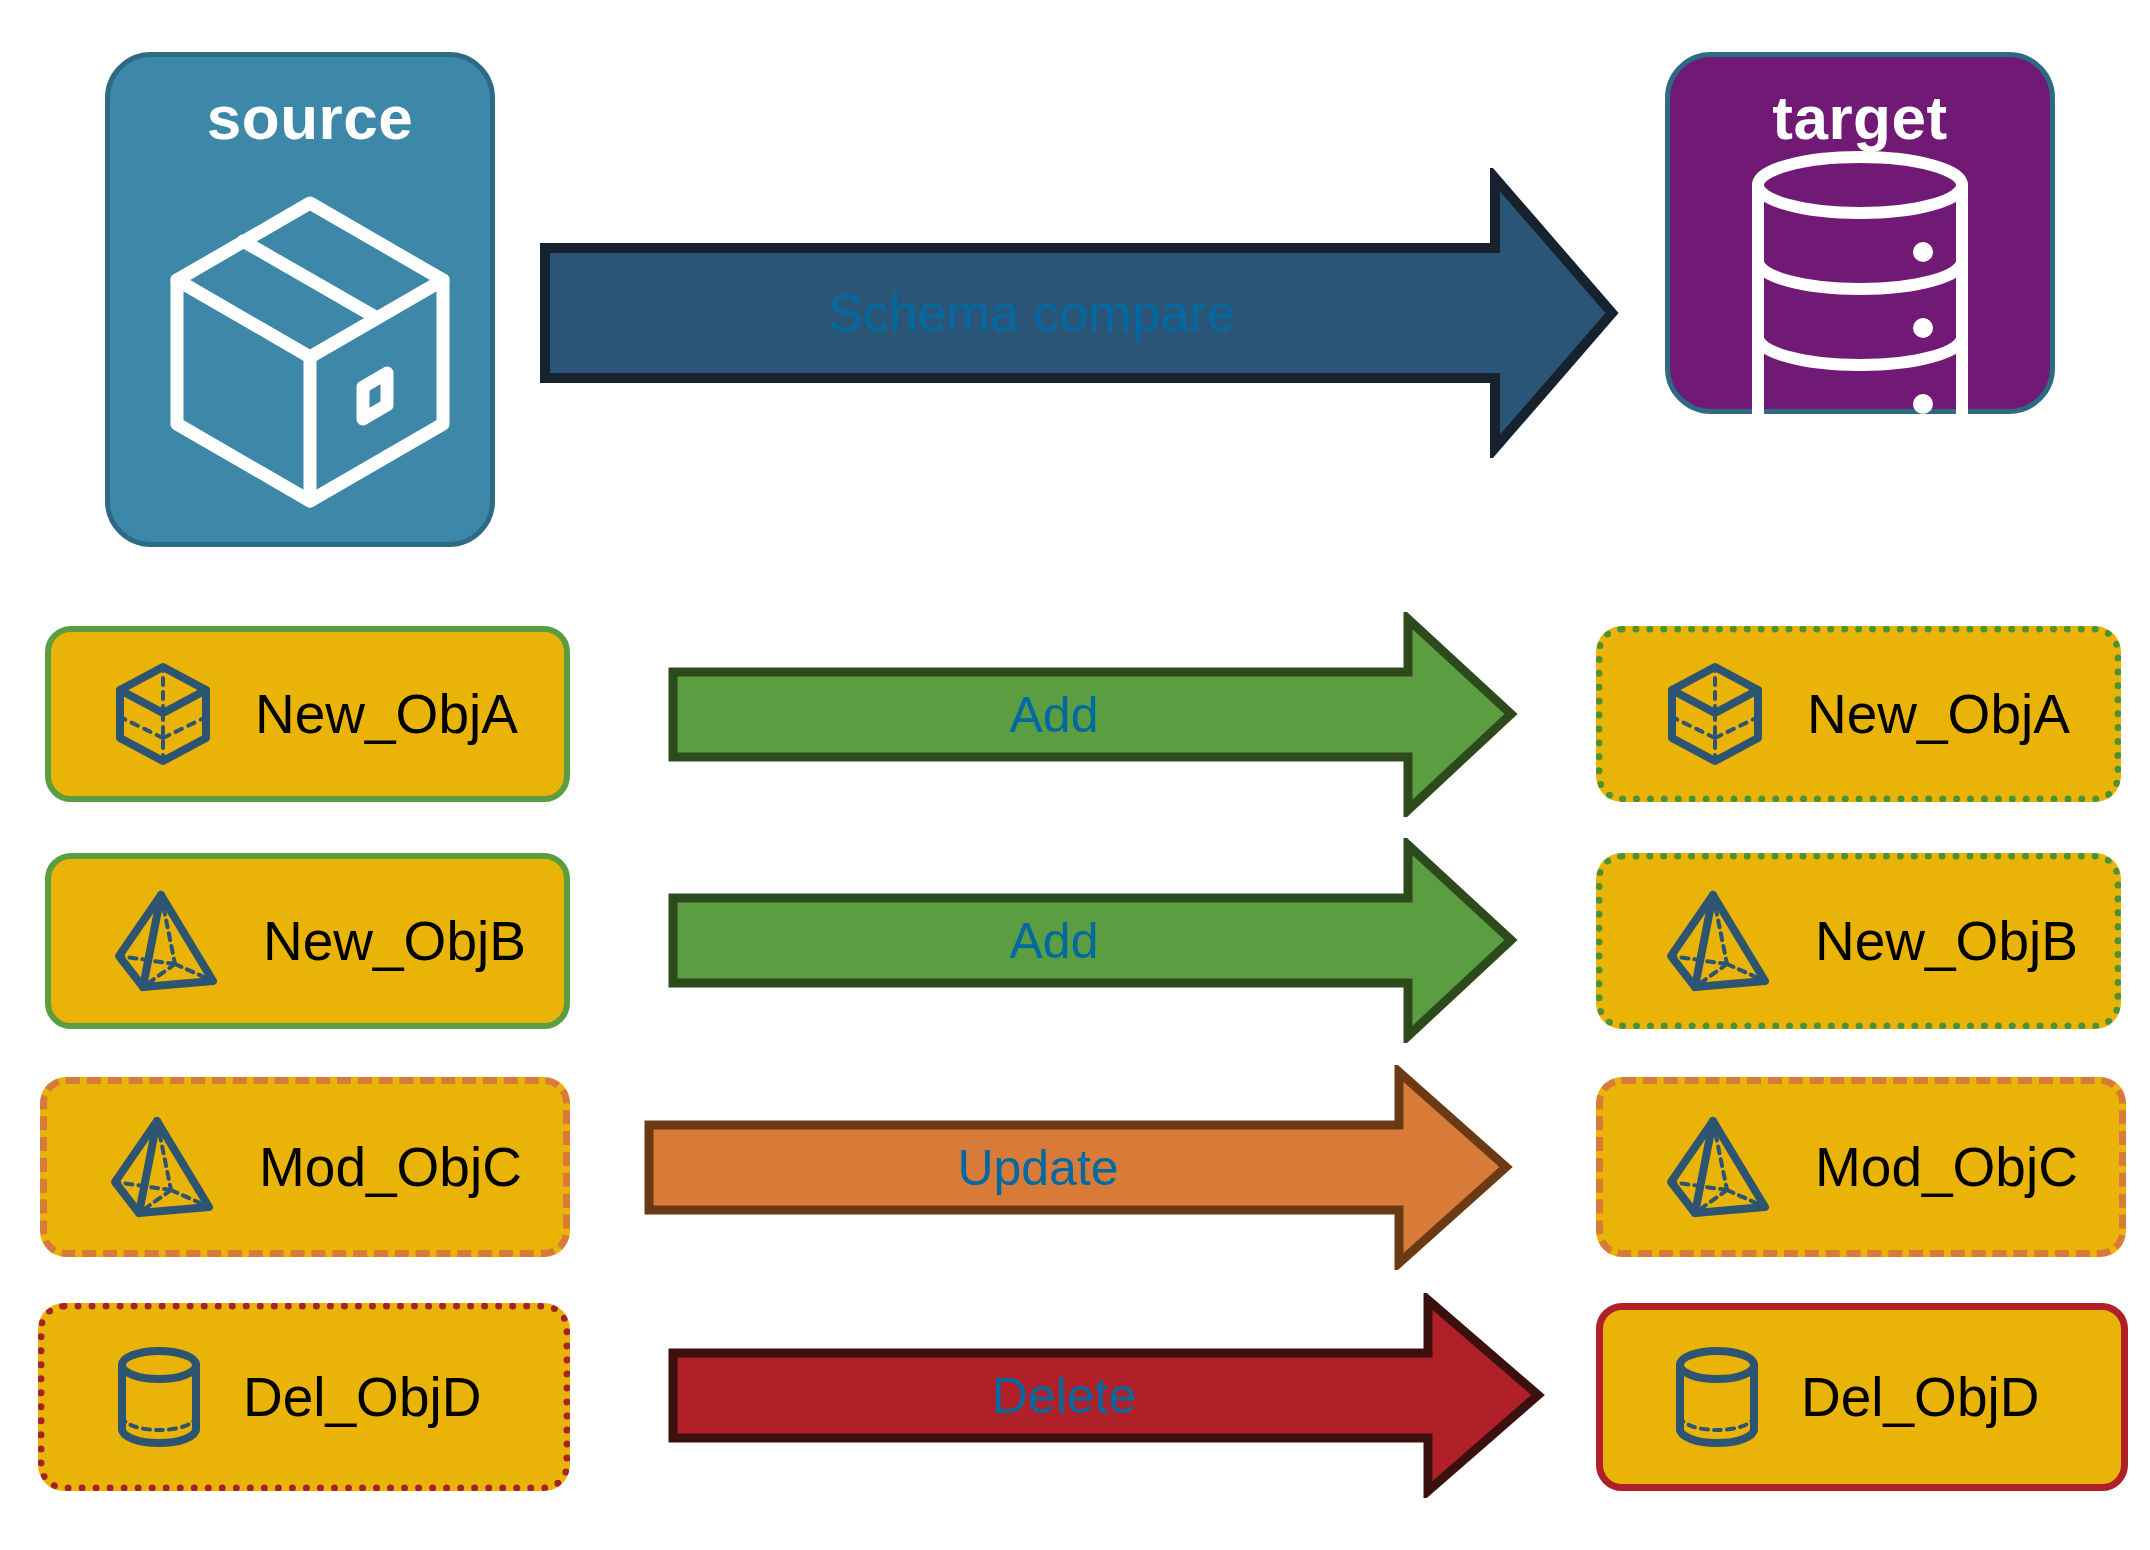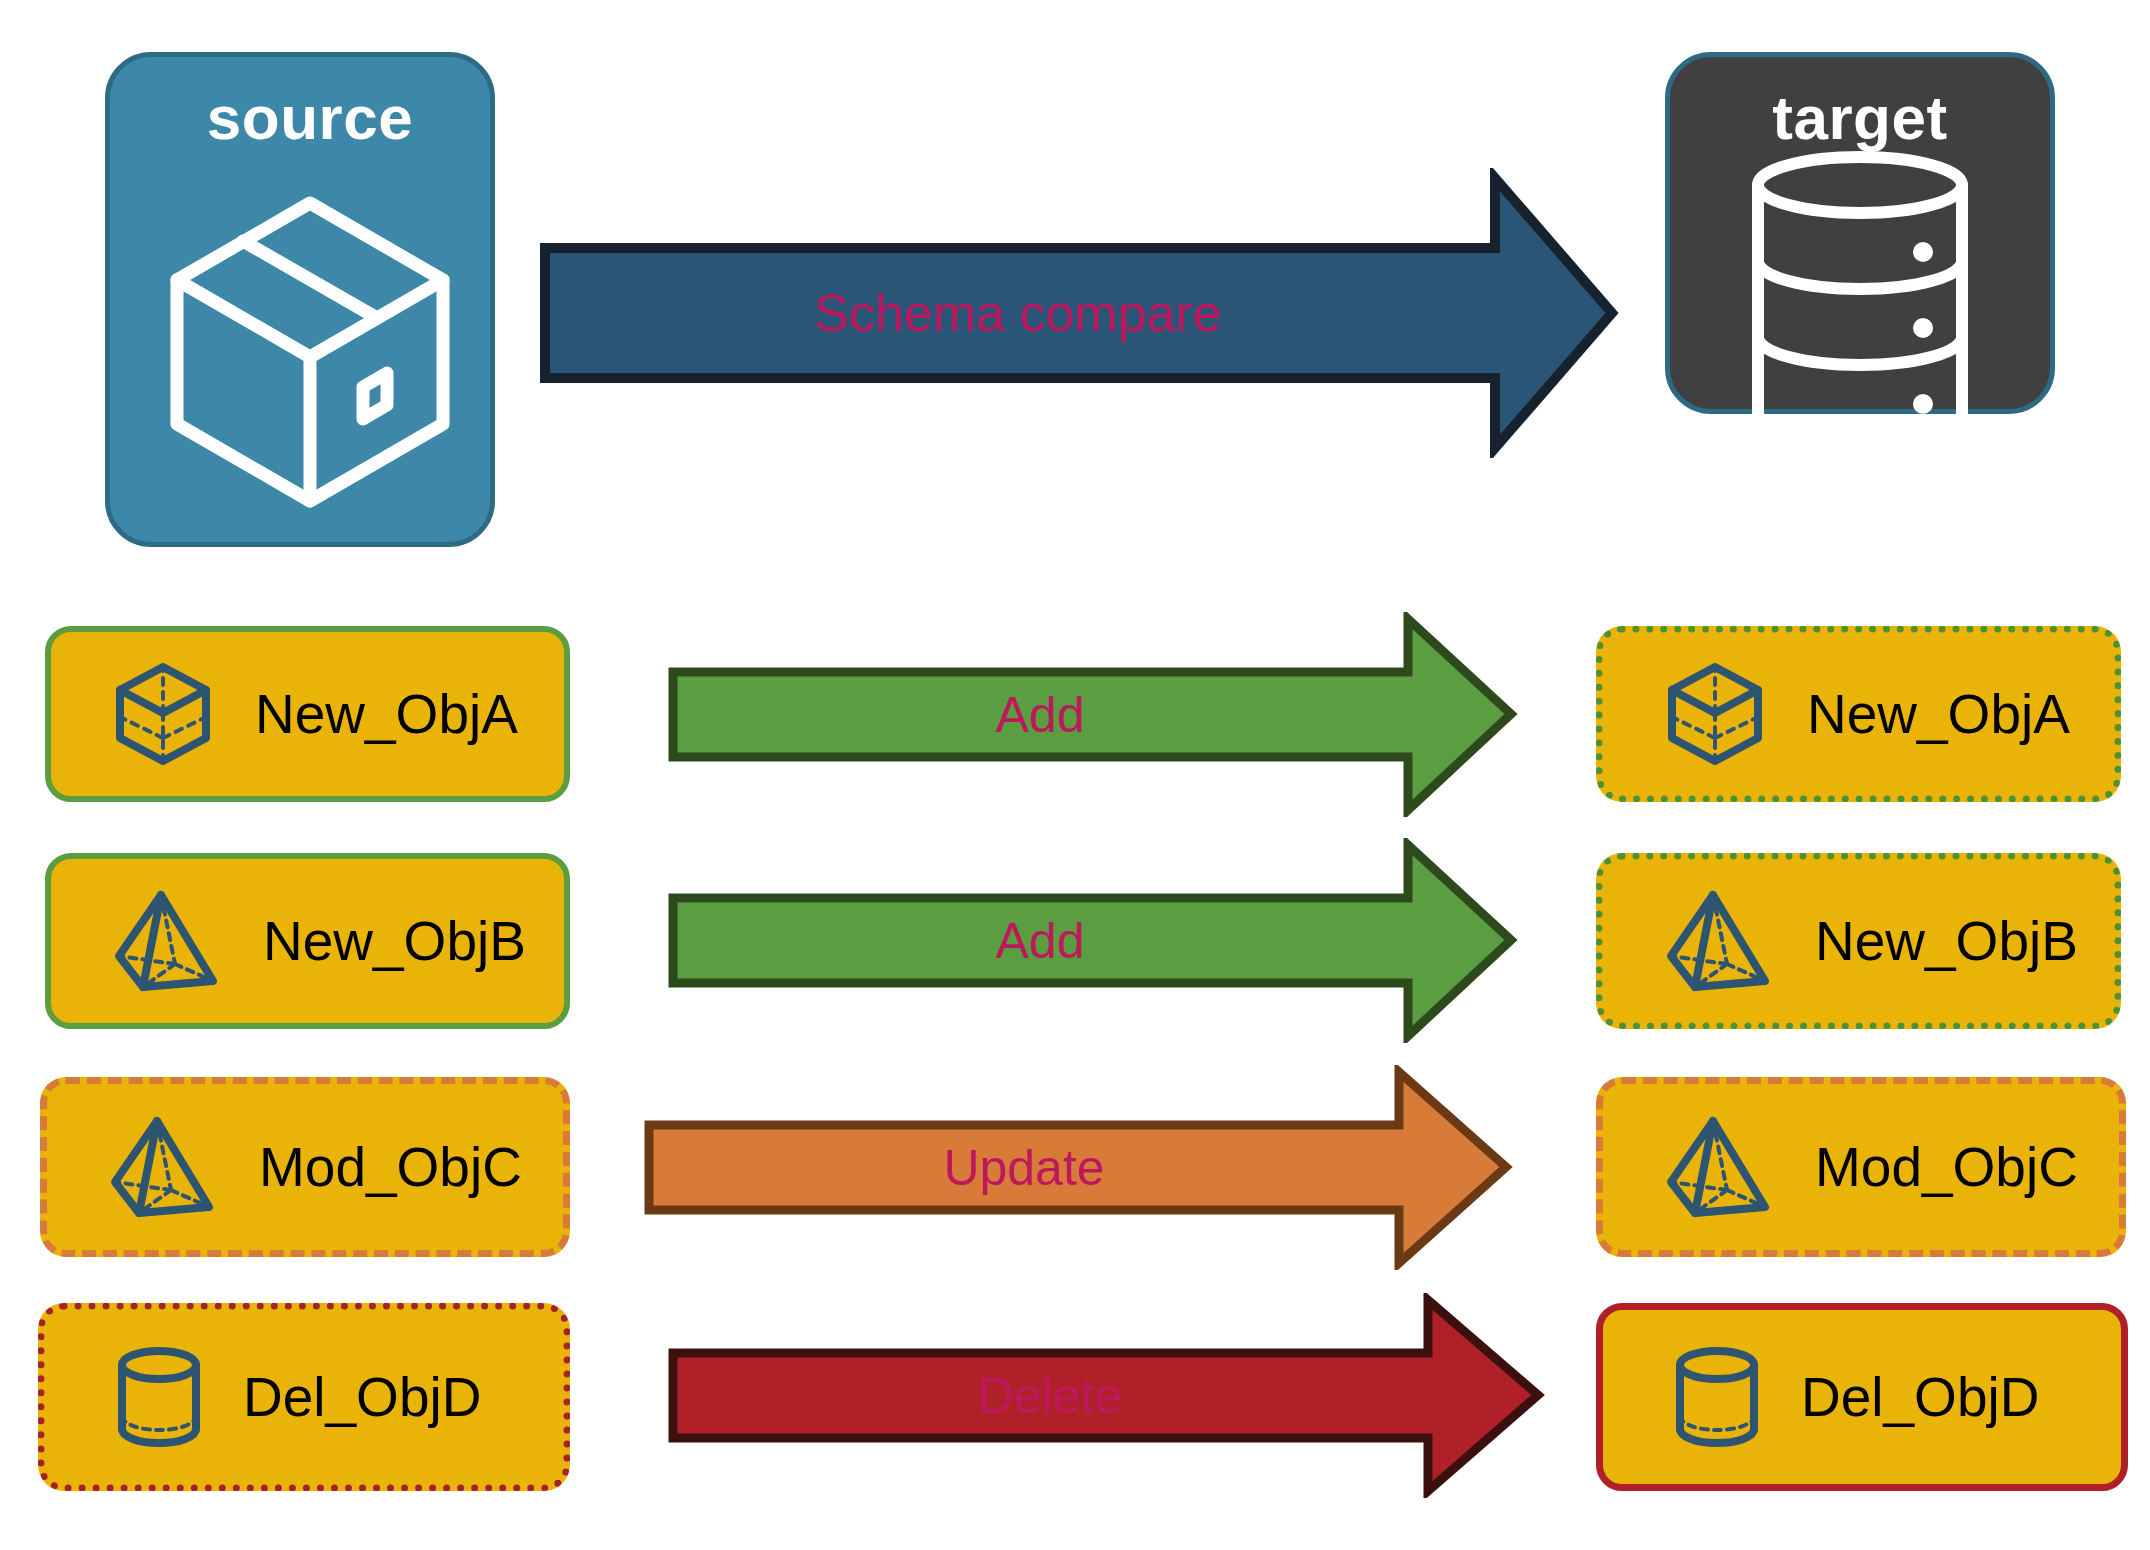--- a/index.html
+++ b/index.html
@@ -73,26 +73,27 @@
   .bs-dotted-red   { border: 7px dotted #a52229; }
   .bs-solid-red    { border: 7px solid #b02028; }
 
   
   .arrow {
     position: absolute;
   }
   .arrow svg { display: block; }
   .arrow-label {
     position: absolute;
-    color: #be185d;
+    color: #0369a1;
     font-size: 50px;
     line-height: 1;
     white-space: nowrap;
     transform: translate(-50%, -50%);
     pointer-events: none;
+    margin-left: 14px;
   }
   .arrow-label.big { font-size: 52px; }
 </style>
 </head>
 <body>
 
 <div id="canvas">
 
   <div class="endpoint" style="left:105px; top:52px; width:390px; height:495px;
               background:#3d88a8; border:5px solid #2d6b85; padding-top:30px;padding-left:20px;">
@@ -108,21 +109,21 @@
 
           <path d="M88 60 L222 137"></path>
 
           <path d="M208 206 L232 192 L232 224 L208 238 Z"></path>
         </g>
       </svg>
     </div>
   </div>
 
   <div class="endpoint" style="left:1665px; top:52px; width:390px; height:362px;
-              background:#404040; border:5px solid #2d6b85; padding-top:30px;">
+              background:#701a75; border:5px solid #2d6b85; padding-top:30px;">
     <div class="endpoint-title">target</div>
     <div class="endpoint-art">
       <svg width="230" height="300" viewBox="0 0 230 300" aria-hidden="true">
         <g fill="none" stroke="#ffffff" stroke-width="12" stroke-linecap="round">
           <ellipse cx="115" cy="36" rx="102" ry="28"></ellipse>
           <path d="M13 36 L13 264"></path>
           <path d="M217 36 L217 264"></path>
           <path d="M13 264 a102 28 0 0 0 204 0"></path>
           <path d="M13 112 a102 28 0 0 0 204 0"></path>
           <path d="M13 188 a102 28 0 0 0 204 0"></path>

